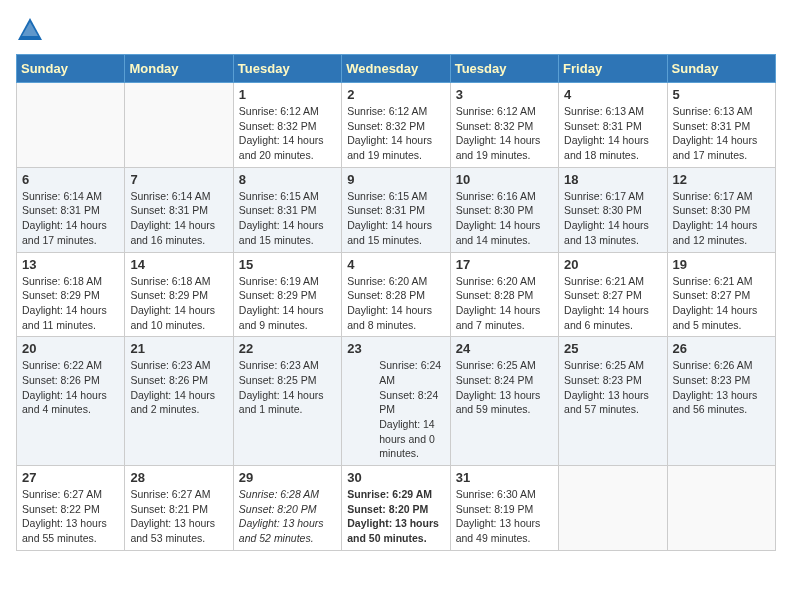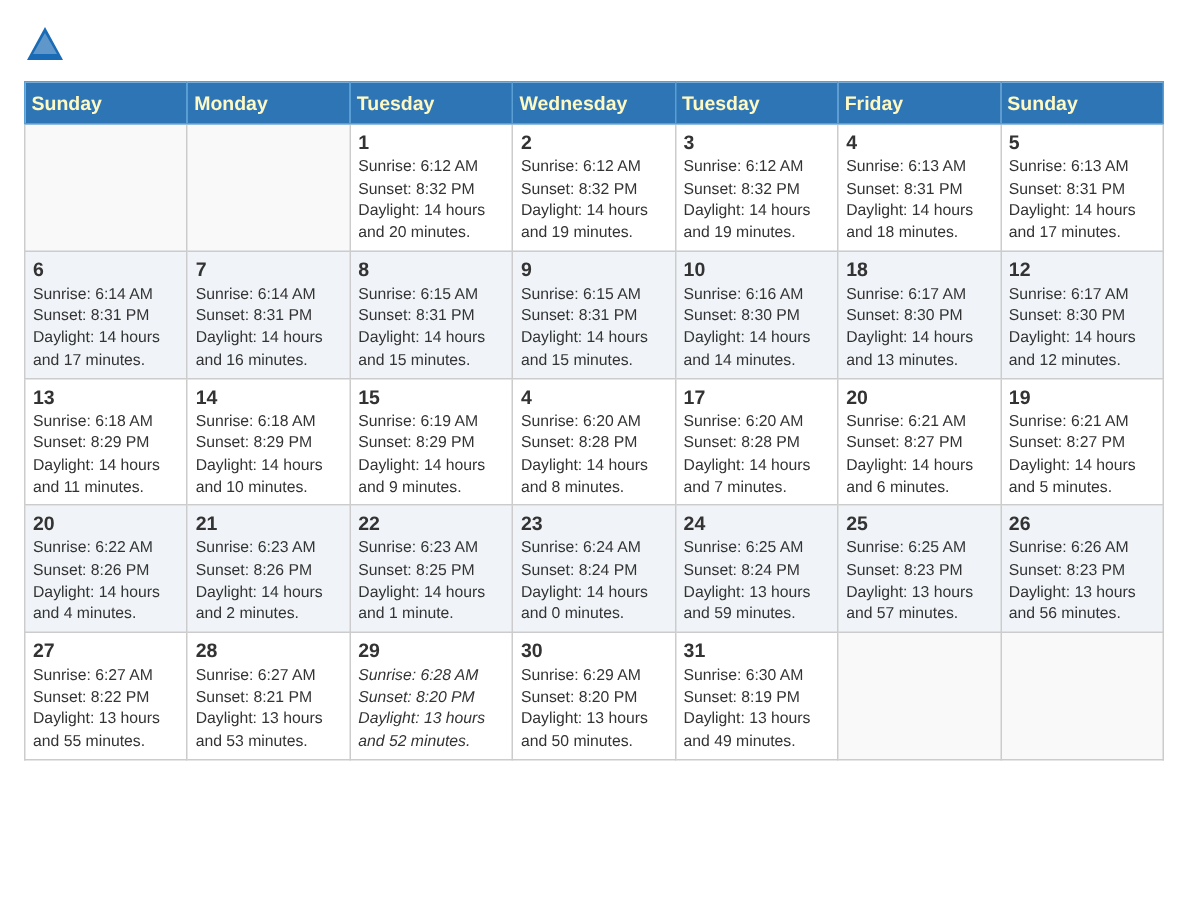--- a/index.html
+++ b/index.html
@@ -271,21 +271,21 @@
 Daylight: 14 hours and 2 minutes.</div>
         </td>
         <td>
           <span class="day-number">22</span>
           <div class="day-info" style="white-space: pre-line;">Sunrise: 6:23 AM
 Sunset: 8:25 PM
 Daylight: 14 hours and 1 minute.</div>
         </td>
         <td>
           <span class="day-number">23</span>
-          <div class="day-info" style="white-space: pre-line;">Sunrise: 6:24 AM
+          <div class="day-info" style="white-space: pre-line; margin-left: 32px;">Sunrise: 6:24 AM
 Sunset: 8:24 PM
 Daylight: 14 hours and 0 minutes.</div>
         </td>
         <td>
           <span class="day-number">24</span>
           <div class="day-info" style="white-space: pre-line;">Sunrise: 6:25 AM
 Sunset: 8:24 PM
 Daylight: 13 hours and 59 minutes.</div>
         </td>
         <td>
@@ -315,21 +315,21 @@
 Daylight: 13 hours and 53 minutes.</div>
         </td>
         <td>
           <span class="day-number">29</span>
           <div class="day-info" style="white-space: pre-line; font-style: italic;">Sunrise: 6:28 AM
 Sunset: 8:20 PM
 Daylight: 13 hours and 52 minutes.</div>
         </td>
         <td>
           <span class="day-number">30</span>
-          <div class="day-info" style="white-space: pre-line;">Sunrise: 6:29 AM
+          <div class="day-info" style="white-space: pre-line; font-weight: bold;">Sunrise: 6:29 AM
 Sunset: 8:20 PM
 Daylight: 13 hours and 50 minutes.</div>
         </td>
         <td>
           <span class="day-number">31</span>
           <div class="day-info" style="white-space: pre-line;">Sunrise: 6:30 AM
 Sunset: 8:19 PM
 Daylight: 13 hours and 49 minutes.</div>
         </td>
         <td class="empty-cell"></td>

